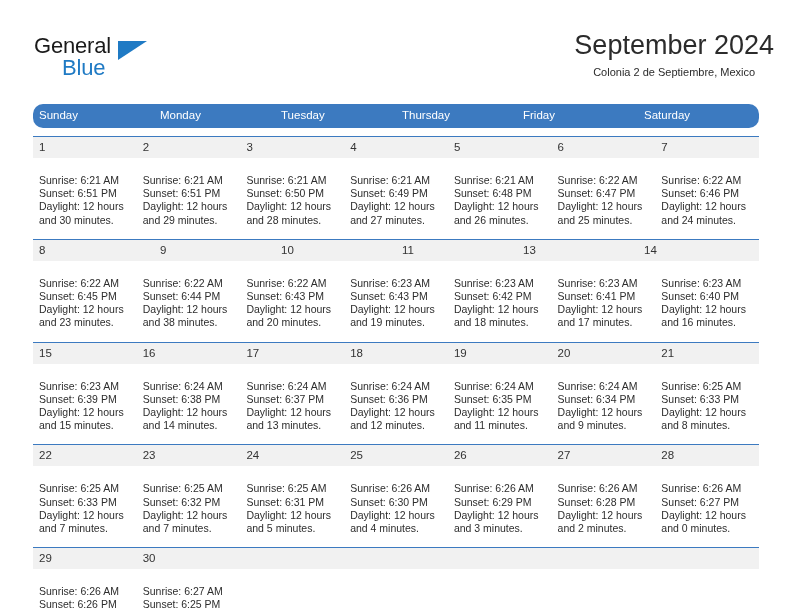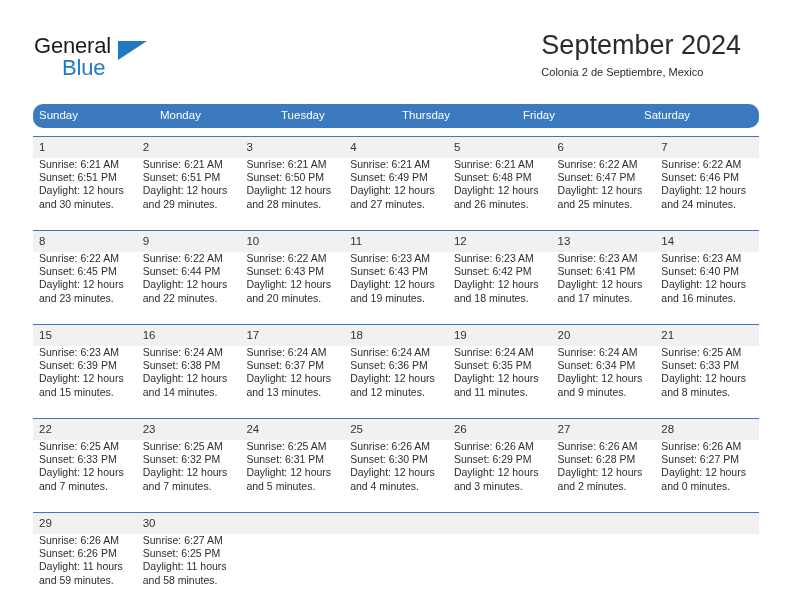--- a/index.html
+++ b/index.html
@@ -59,23 +59,23 @@
     left: 84px;
     top: 8px;
     width: 0;
     height: 0;
     border-left: 29px solid #1f7ac4;
     border-bottom: 19px solid transparent;
   }
 
   .title-block {
     position: absolute;
-    right: 51px;
+    right: 18px;
     top: 28px;
-    text-align: left;
+    text-align: center;
   }
   .cal-title {
     font-size: 27px;
     font-weight: normal;
     color: #2b2b2b;
     line-height: 34px;
     white-space: nowrap;
   }
   .cal-subtitle {
     font-size: 11px;
@@ -132,21 +132,21 @@
   }
   .week-body {
     display: flex;
     width: 100%;
     background: #ffffff;
     min-height: 64px;
   }
   .body-cell {
     flex: 1 1 0;
     box-sizing: border-box;
-    padding: 0 4px 4px 6px;
+    padding: 16px 4px 4px 6px;
     font-size: 10.5px;
     line-height: 13.2px;
     color: #2d2d2d;
   }
   .body-cell .line {
     white-space: nowrap;
     overflow: hidden;
   }
   .body-cell.empty {
     color: transparent;
@@ -238,36 +238,35 @@
         </div>
       </div>
     </div>
 
     <div class="week">
       <div class="week-daynums">
         <div class="daynum-cell">8</div>
         <div class="daynum-cell">9</div>
         <div class="daynum-cell">10</div>
         <div class="daynum-cell">11</div>
-        <div class="daynum-cell">12</div>
         <div class="daynum-cell">13</div>
         <div class="daynum-cell">14</div>
       </div>
       <div class="week-body">
         <div class="body-cell">
           <div class="line">Sunrise: 6:22 AM</div>
           <div class="line">Sunset: 6:45 PM</div>
           <div class="line">Daylight: 12 hours</div>
           <div class="line">and 23 minutes.</div>
         </div>
         <div class="body-cell">
           <div class="line">Sunrise: 6:22 AM</div>
           <div class="line">Sunset: 6:44 PM</div>
           <div class="line">Daylight: 12 hours</div>
-          <div class="line">and 22 minutes.</div>
+          <div class="line">and 38 minutes.</div>
         </div>
         <div class="body-cell">
           <div class="line">Sunrise: 6:22 AM</div>
           <div class="line">Sunset: 6:43 PM</div>
           <div class="line">Daylight: 12 hours</div>
           <div class="line">and 20 minutes.</div>
         </div>
         <div class="body-cell">
           <div class="line">Sunrise: 6:23 AM</div>
           <div class="line">Sunset: 6:43 PM</div>

